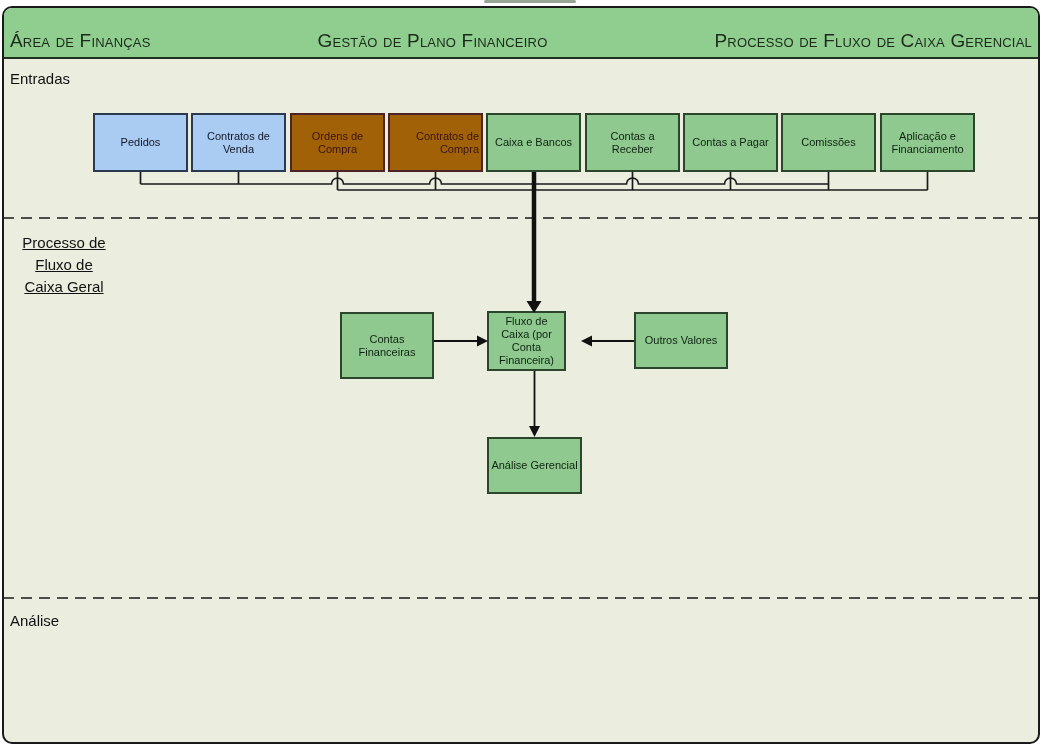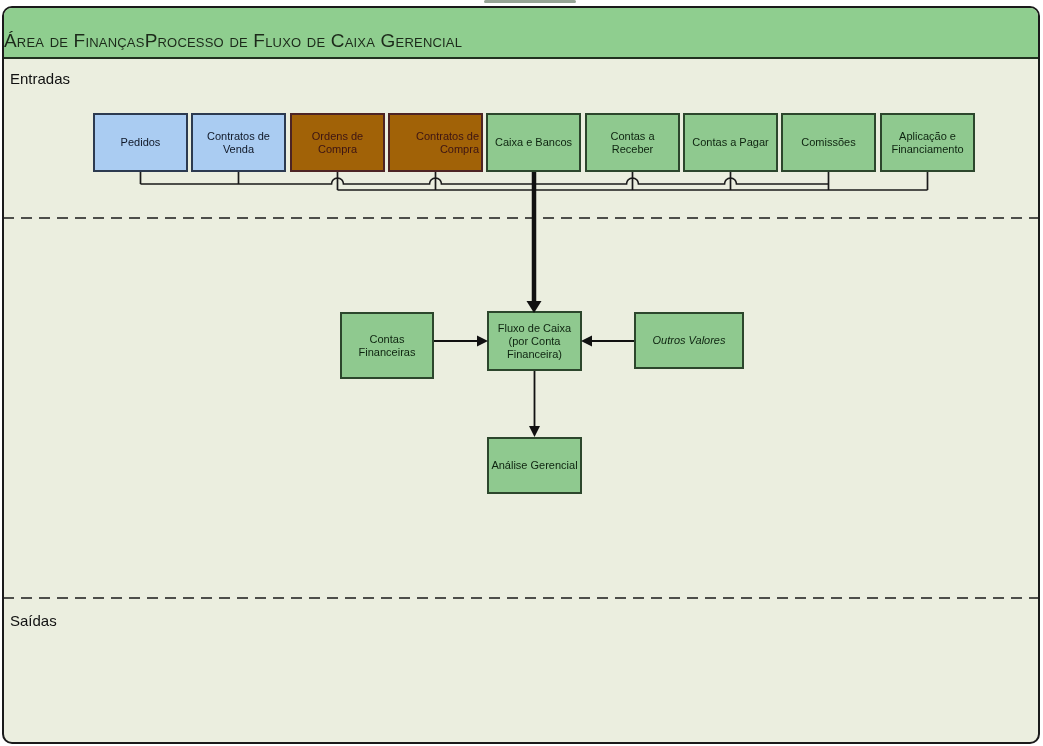--- a/index.html
+++ b/index.html
@@ -6,21 +6,21 @@
   body{position:relative;width:1043px;height:746px;font-family:"Liberation Sans","DejaVu Sans",sans-serif;overflow:hidden;}
 
   .canvas{
     position:absolute;left:2px;top:6px;width:1038px;height:738px;
     box-sizing:border-box;border:2px solid #1a1a1a;border-radius:10px;
     background:#EBEEDF;overflow:hidden;
   }
   .header{
     position:absolute;left:0;top:0;width:100%;height:51px;box-sizing:border-box;
     background:#8FCE8F;border-bottom:2px solid #20311f;
-    display:flex;align-items:flex-end;padding:0 6px 5px 0;
+    display:flex;align-items:flex-end;padding:0 6px 5px 6px;
     font-variant:small-caps;font-size:19px;color:#1c2a1a;letter-spacing:.2px;
   }
   .header .h-left{flex:0 0 auto;}
   .header .h-center{flex:1 1 auto;text-align:center;}
   .header .h-right{flex:0 0 auto;text-align:right;}
 
   .artifact{
     position:absolute;left:484px;top:0;width:92px;height:3px;
     background:rgba(45,75,45,.5);filter:blur(.6px);border-radius:2px;
   }
@@ -43,40 +43,46 @@
   .node.red{background:#a16207;border-color:#4d2424;color:#3c1414;}
   .node.green{background:#8FC98F;border-color:#2c462c;color:#0e2410;}
 
   .b0{left:93px;top:113px;}  .b1{left:191px;top:113px;}
   .b2{left:290px;top:113px;} .b3{left:388px;top:113px;text-align:right;}
   .b4{left:486px;top:113px;} .b5{left:585px;top:113px;}
   .b6{left:683px;top:113px;} .b7{left:781px;top:113px;}
   .b8{left:880px;top:113px;}
 
   .m-contas {left:340px;top:312px;width:94px;height:67px;}
-  .m-fluxo  {left:487px;top:311px;width:95px;height:60px;}
-  .m-outros {left:634px;top:312px;width:110px;height:57px;font-style:italic;}
+  .m-fluxo  {left:487px;top:311px;width:79px;height:60px;}
+  .m-outros {left:634px;top:312px;width:94px;height:57px;}
   .m-analise{left:487px;top:437px;width:95px;height:57px;}
 
   svg.overlay{position:absolute;left:0;top:0;width:1043px;height:746px;pointer-events:none;}
 </style>
 </head>
 <body>
 
 <div class="canvas">
 
   <div class="header">
     <div class="h-left">Área de Finanças</div>
+    <div class="h-center">Gestão de Plano Financeiro</div>
     <div class="h-right">Processo de Fluxo de Caixa Gerencial</div>
   </div>
 
   <div class="section-label" style="left:6px;top:62px;">Entradas</div>
 
+  <div class="lane-title">
+    <span>Processo de</span>
+    <span>Fluxo de</span>
+    <span>Caixa Geral</span>
+  </div>
 
-  <div class="section-label" style="left:6px;top:604px;">Saídas</div>
+  <div class="section-label" style="left:6px;top:604px;">Análise</div>
 </div>
 
 <div class="node blue  b0">Pedidos</div>
 <div class="node blue  b1">Contratos de Venda</div>
 <div class="node red   b2">Ordens de Compra</div>
 <div class="node red   b3">Contratos de Compra</div>
 <div class="node green b4">Caixa e Bancos</div>
 <div class="node green b5">Contas a Receber</div>
 <div class="node green b6">Contas a Pagar</div>
 <div class="node green b7">Comissões</div>

